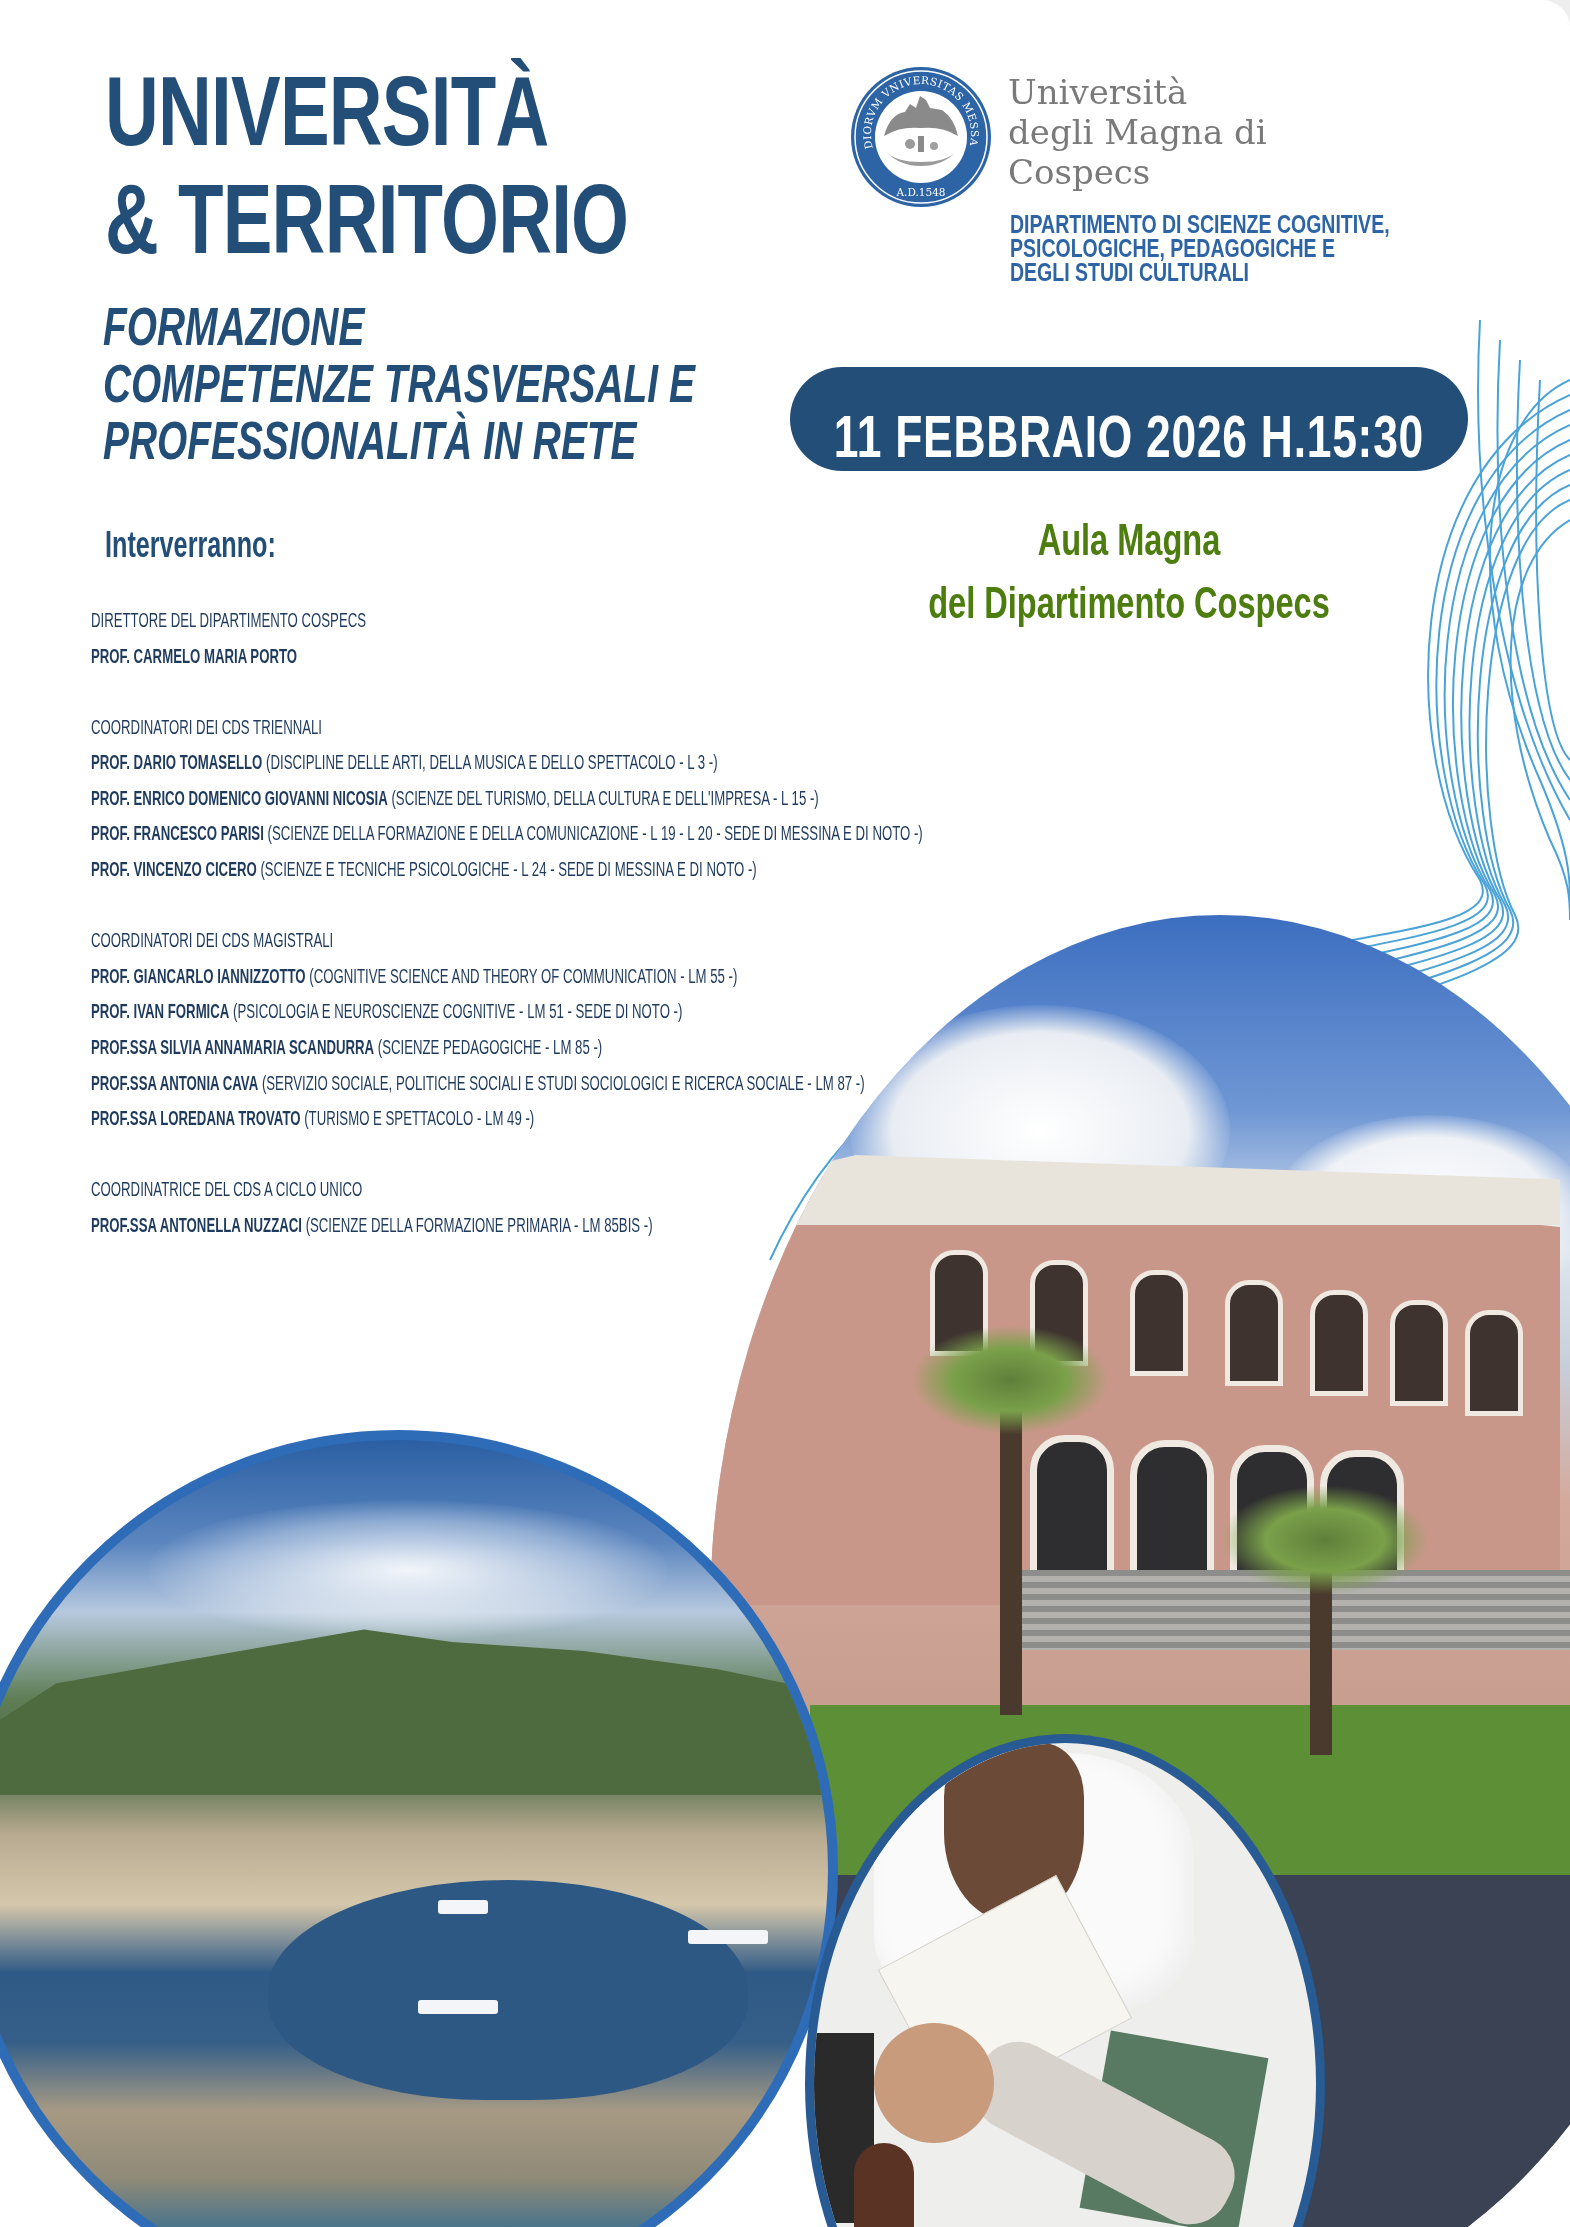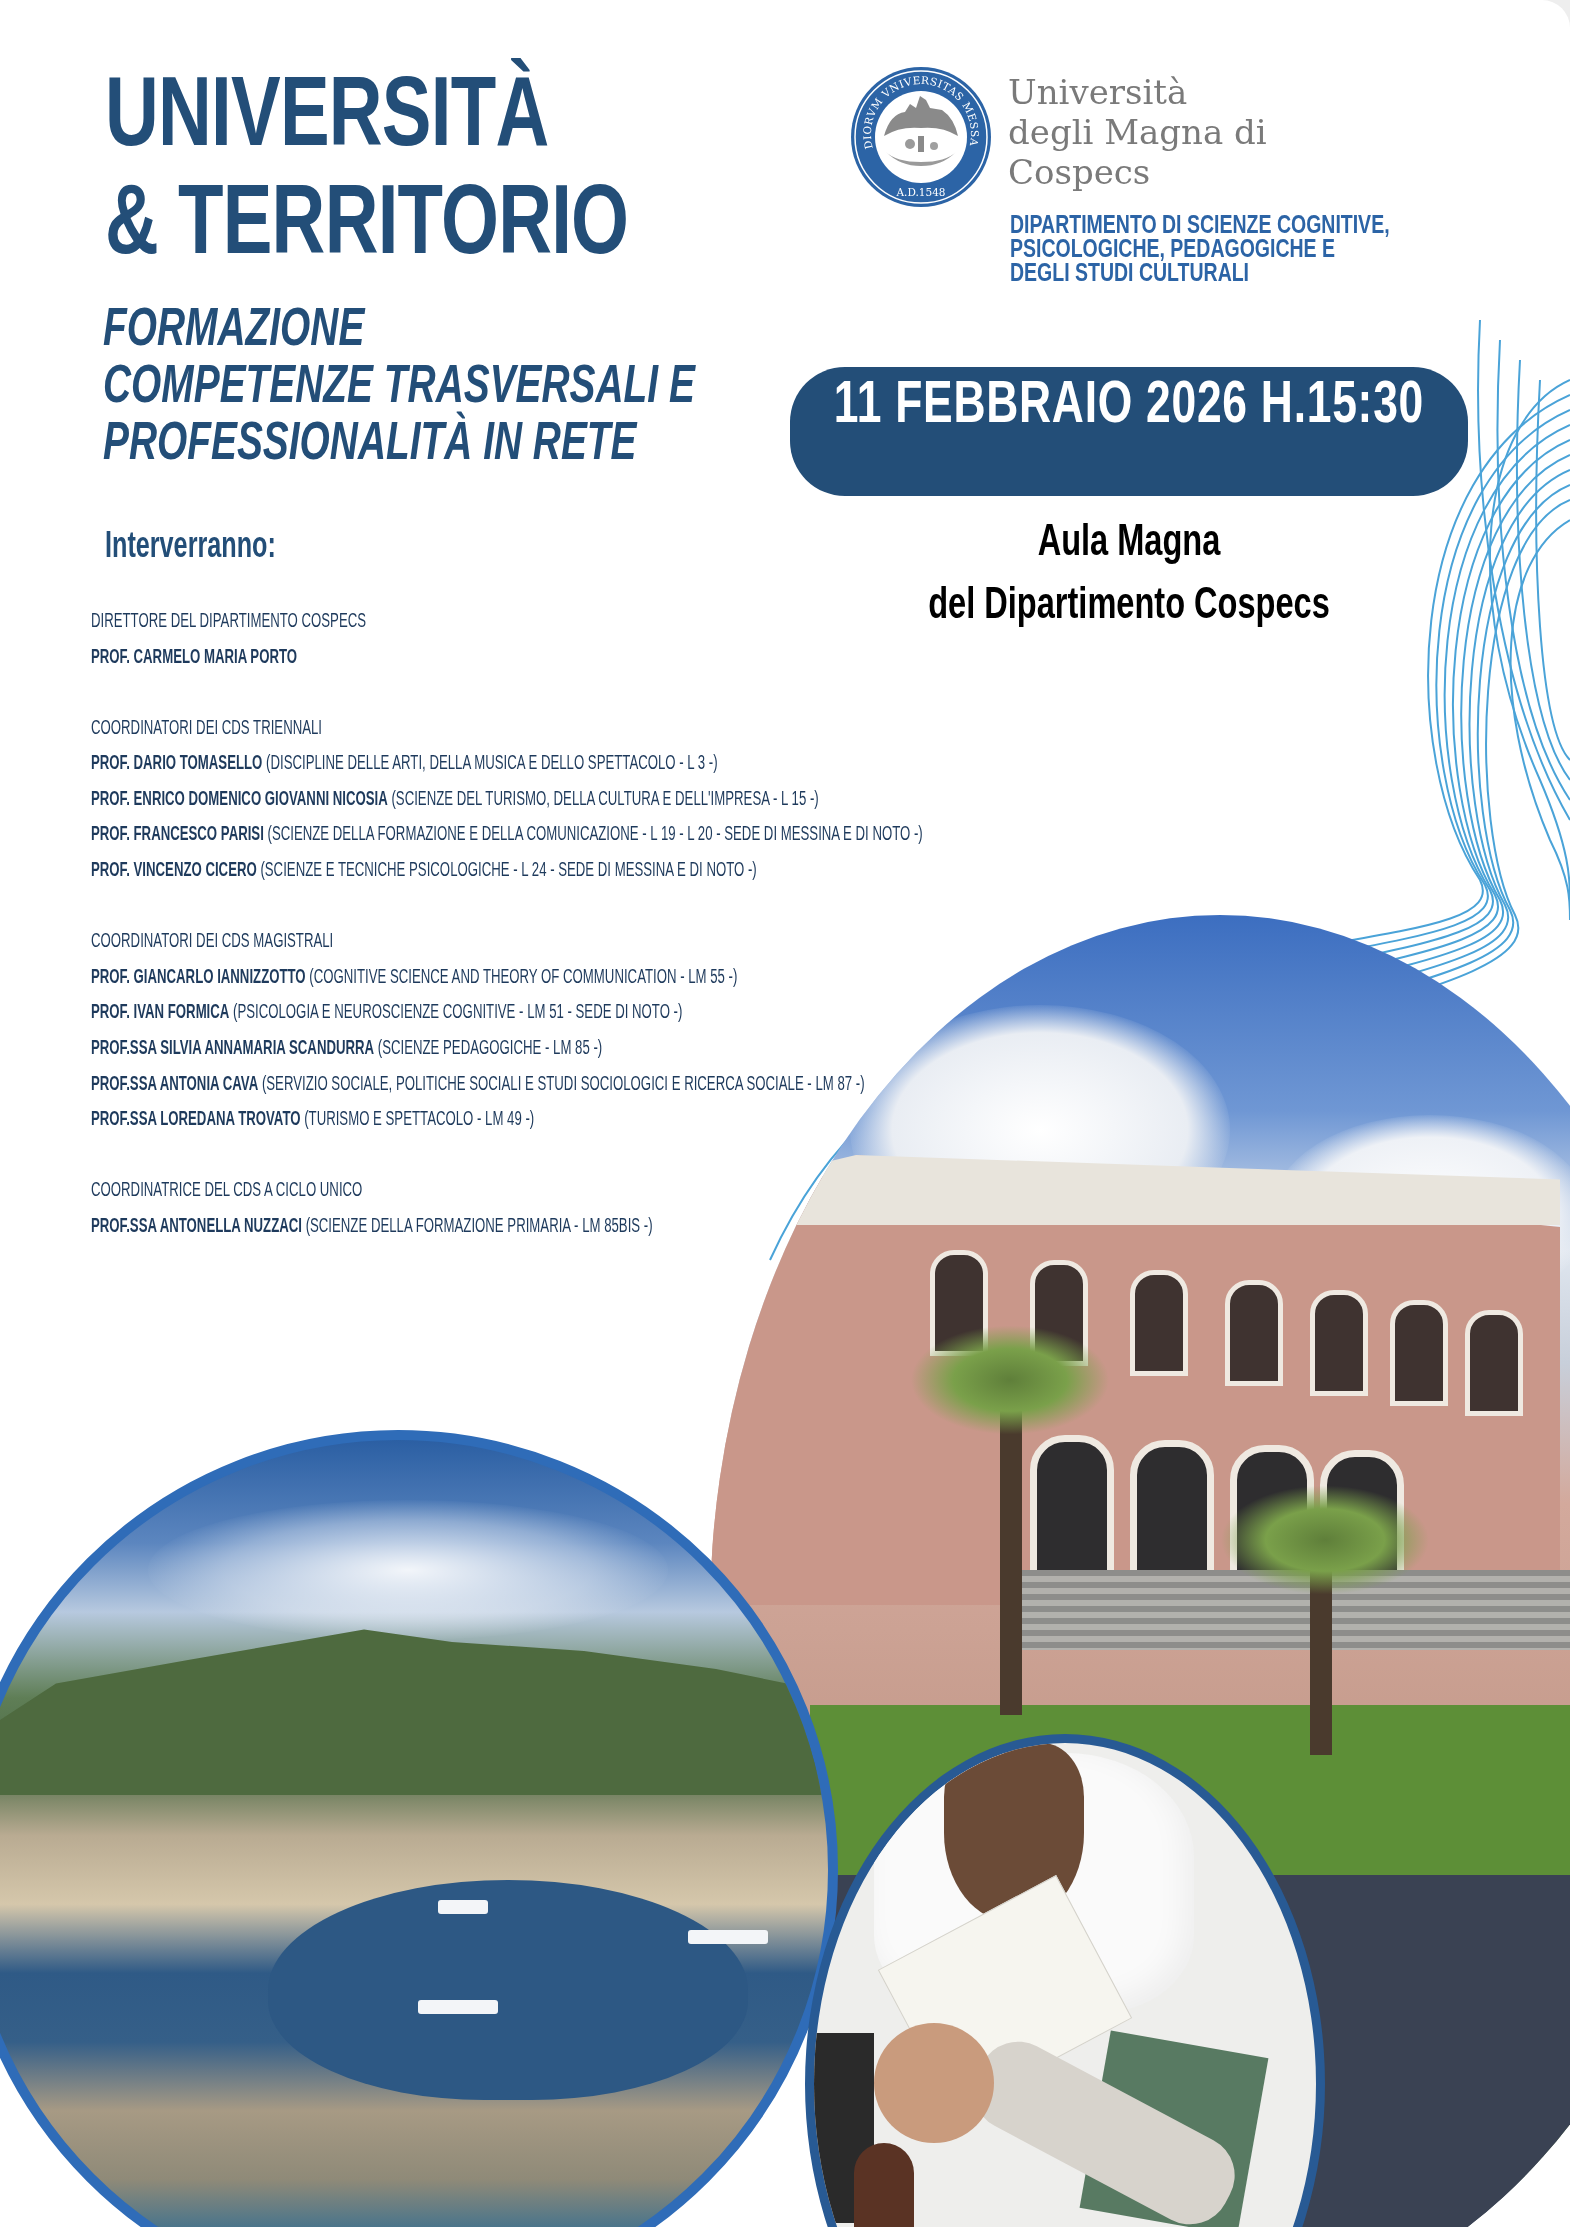--- a/index.html
+++ b/index.html
@@ -59,36 +59,36 @@
     font-size: 25px; line-height: 24px;
     color: #2c64a6;
     transform: scaleX(0.78); transform-origin: left top;
     white-space: nowrap;
   }
   .dept-name span { display: block; }
 
   
   .date-pill {
     position: absolute; left: 790px; top: 367px;
-    width: 678px; height: 129px;
+    width: 678px; height: 104px;
     border-radius: 55px;
     background: #234e78;
-    display: flex; align-items: flex-start; justify-content: center;
+    display: flex; align-items: flex-end; justify-content: center;
   }
   .date-pill .txt {
     color: #ffffff; font-weight: 700;
     font-size: 60px; letter-spacing: 1px;
     transform: scaleX(0.74);
     white-space: nowrap;
   }
   .venue {
     position: absolute; left: 790px; top: 508px; width: 678px;
     text-align: center;
     font-weight: 700; font-size: 44px; line-height: 63px;
-    color: #000000;
+    color: #4d7c0f;
   }
   .venue span { display: block; transform: scaleX(0.74); white-space: nowrap; }
 
   
   .interv {
     position: absolute; left: 105px; top: 524px;
     font-weight: 700; font-size: 36px;
     color: #234e78;
     transform: scaleX(0.7); transform-origin: left top;
     white-space: nowrap;

